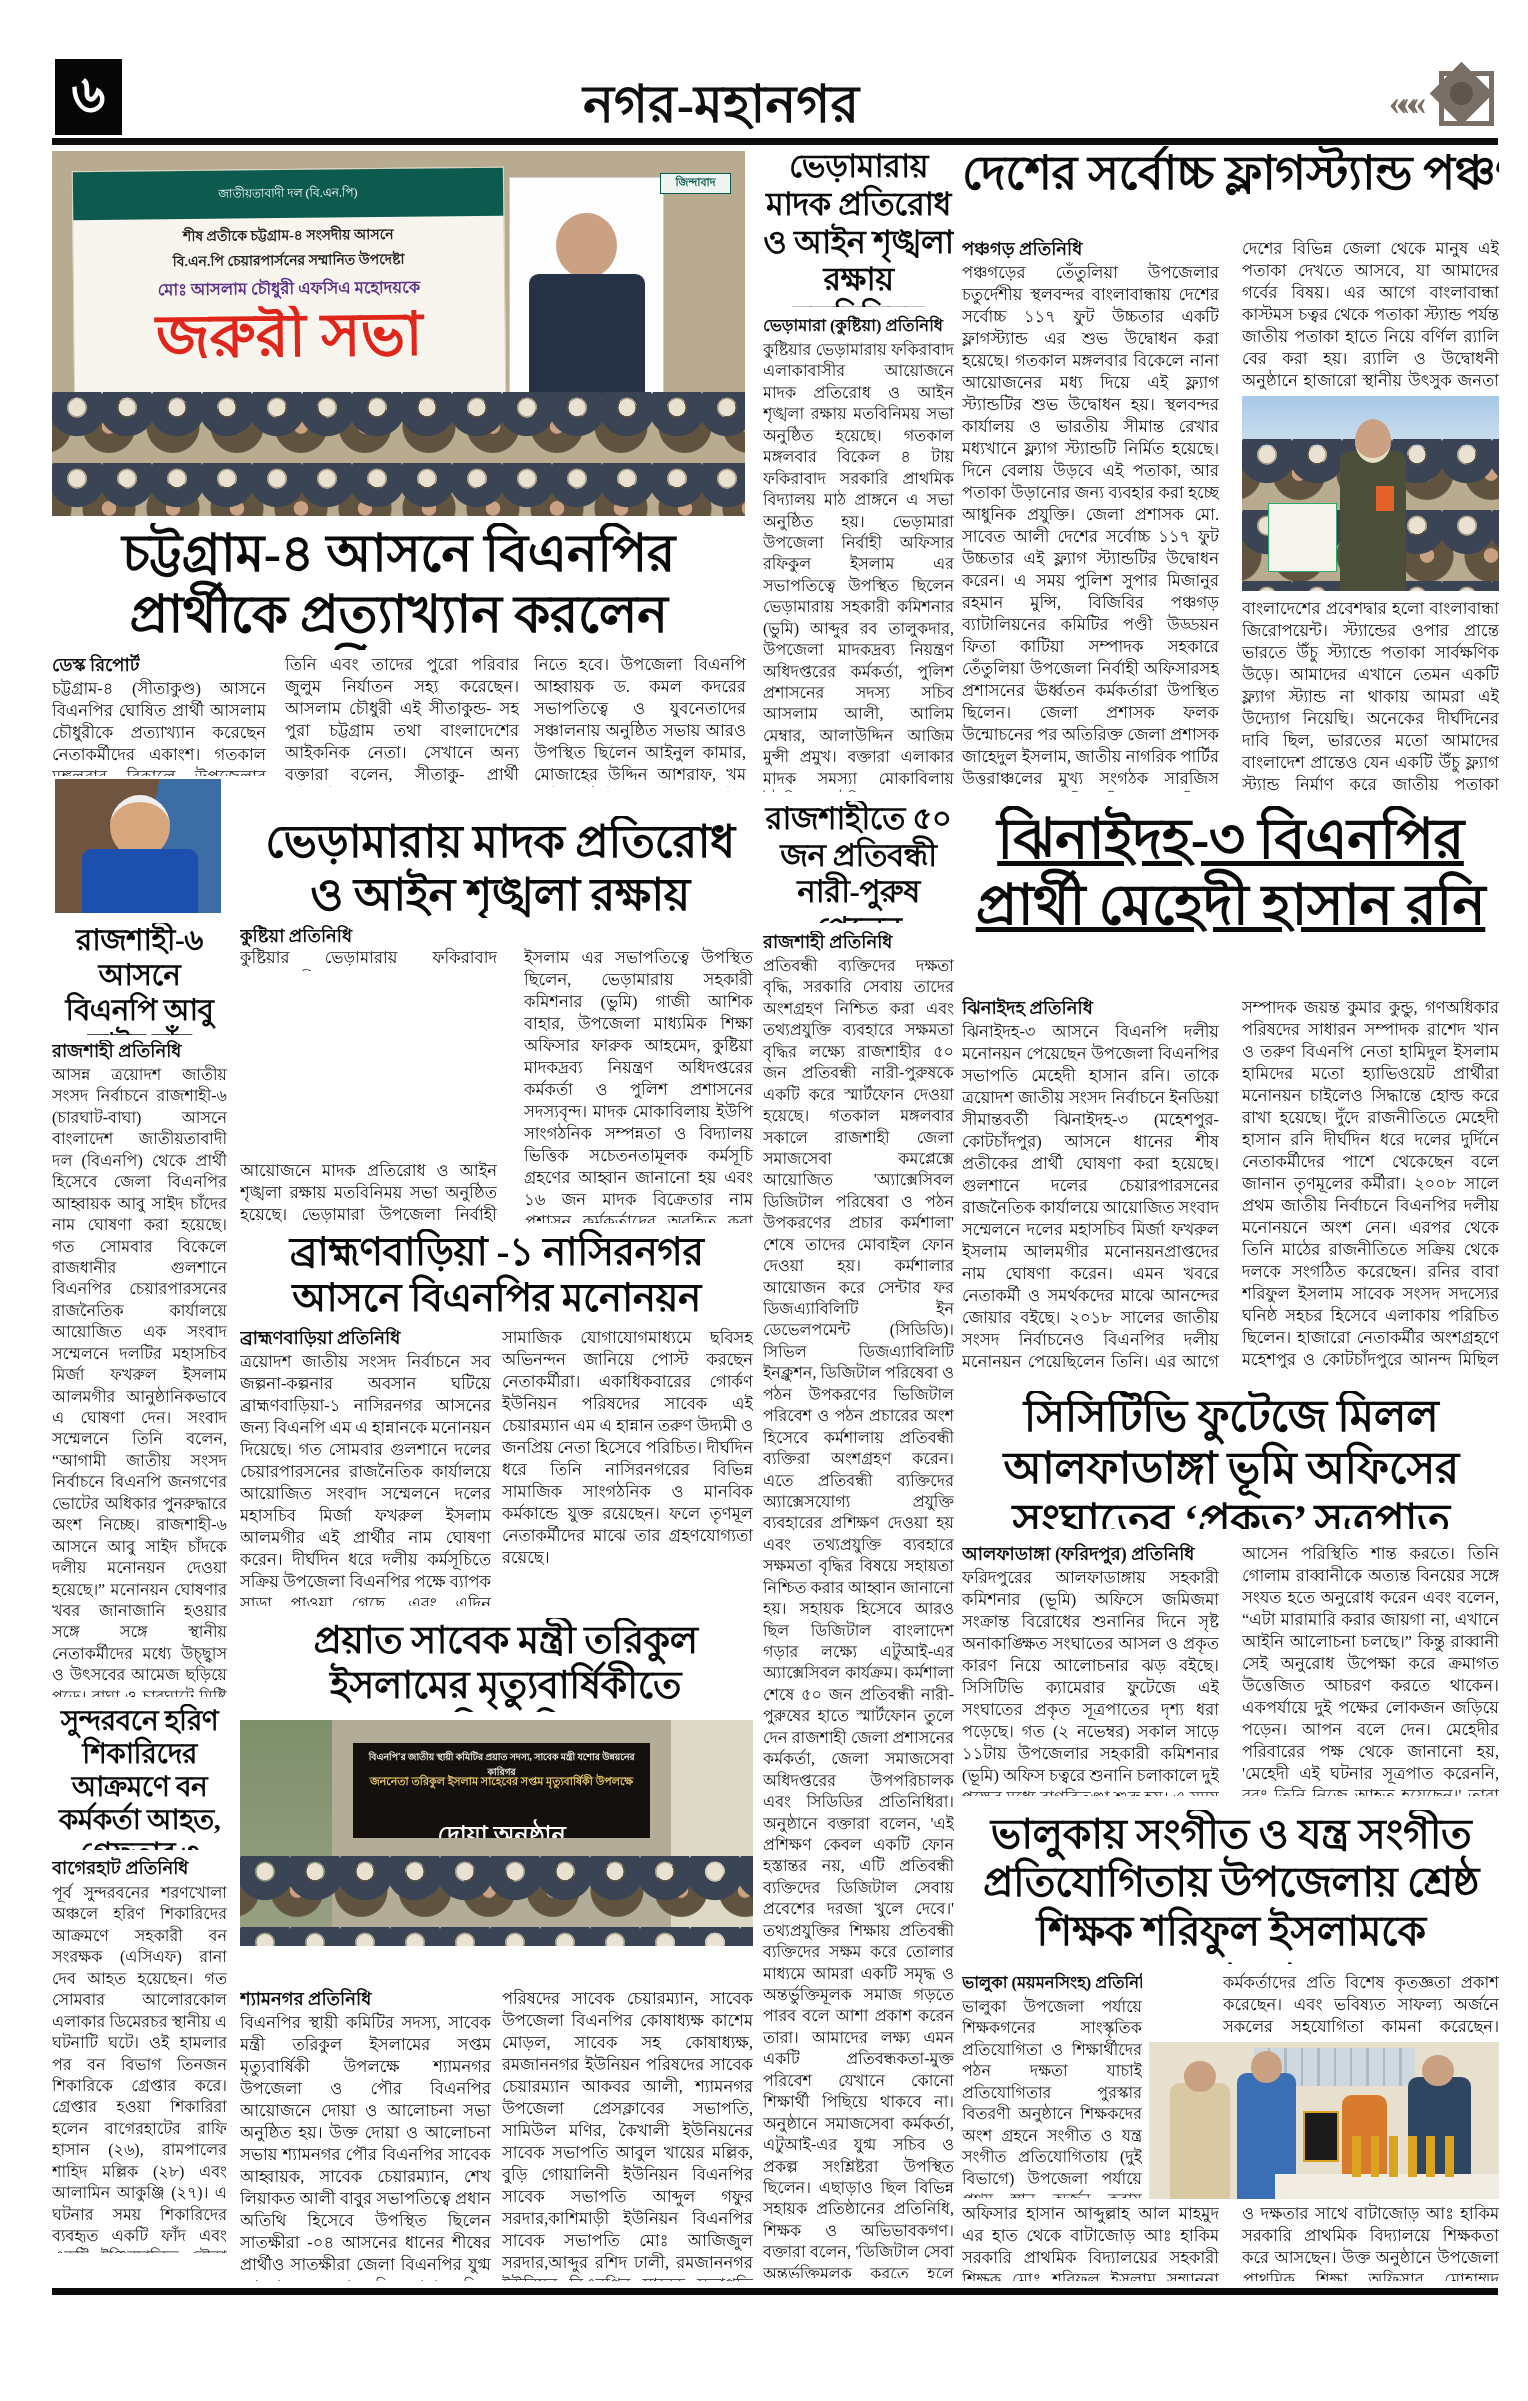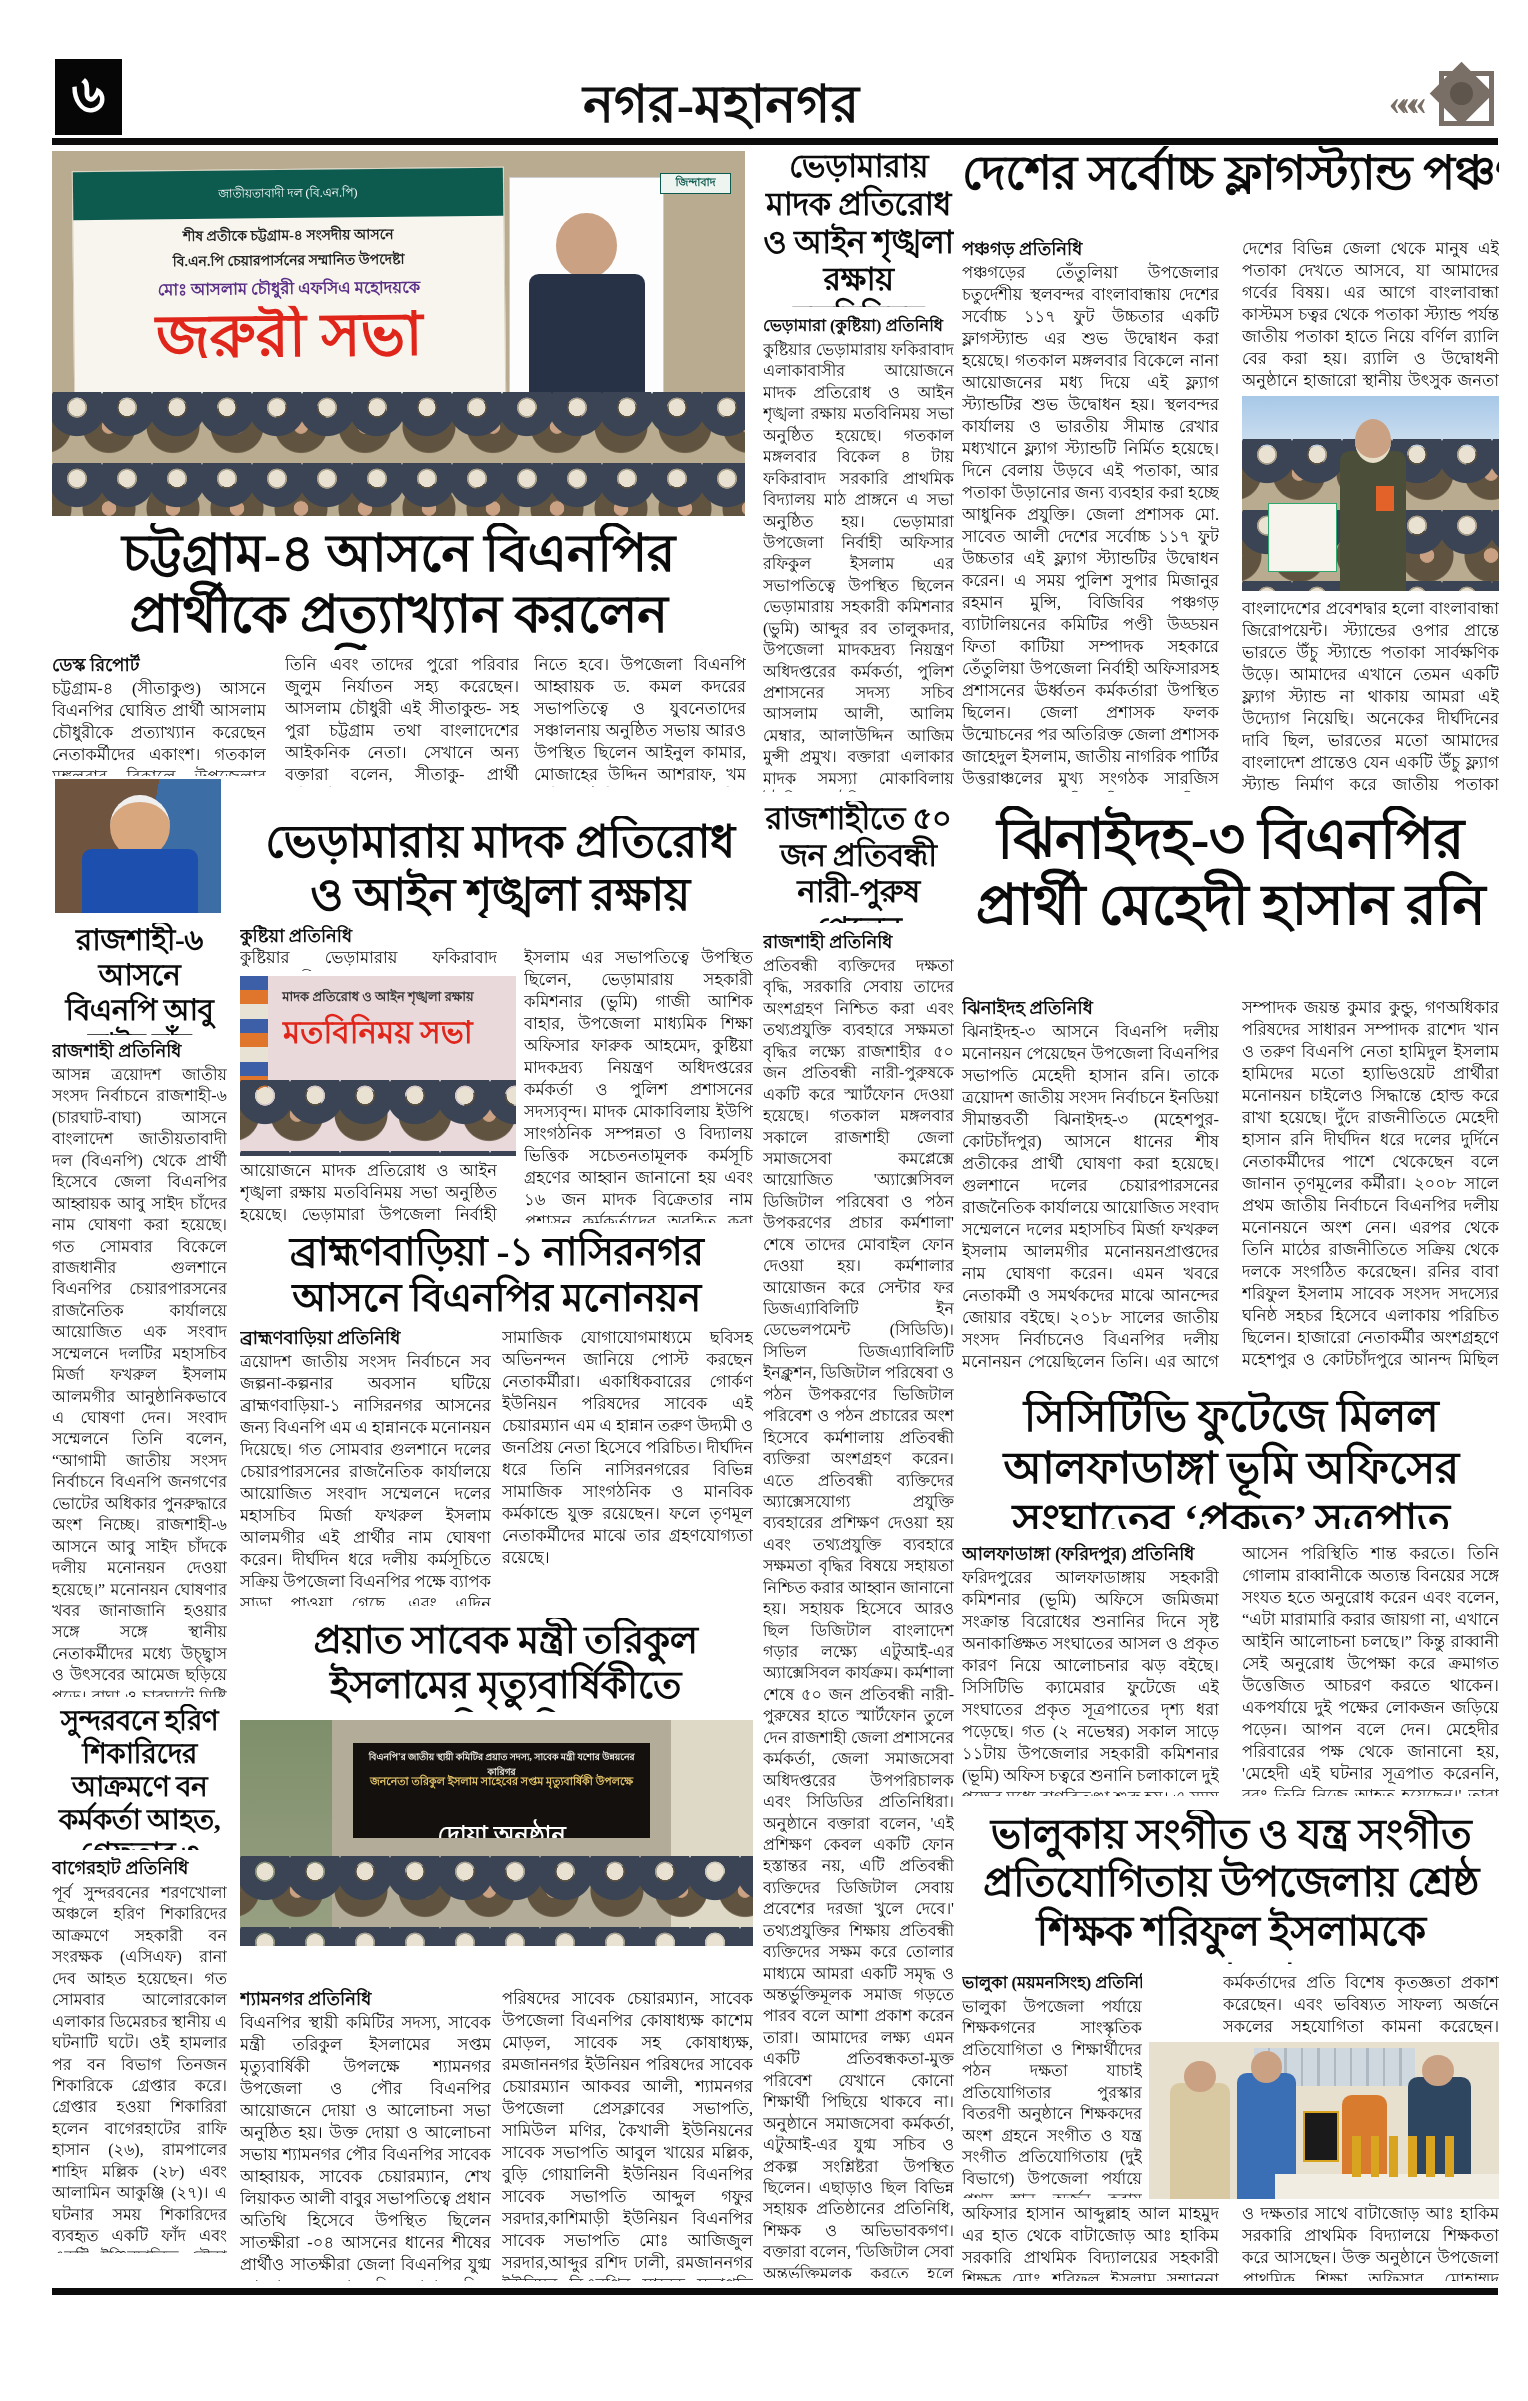--- a/index.html
+++ b/index.html
@@ -96,26 +96,20 @@
   <div class="by abs" style="left:52px;top:1040px;width:175px;">রাজশাহী প্রতিনিধি</div>
   <div class="bd sm abs" style="left:52px;top:1064px;width:175px;height:633px;">আসন্ন ত্রয়োদশ জাতীয় সংসদ নির্বাচনে রাজশাহী-৬ (চারঘাট-বাঘা) আসনে বাংলাদেশ জাতীয়তাবাদী দল (বিএনপি) থেকে প্রার্থী হিসেবে জেলা বিএনপির আহ্বায়ক আবু সাইদ চাঁদের নাম ঘোষণা করা হয়েছে। গত সোমবার বিকেলে রাজধানীর গুলশানে বিএনপির চেয়ারপারসনের রাজনৈতিক কার্যালয়ে আয়োজিত এক সংবাদ সম্মেলনে দলটির মহাসচিব মির্জা ফখরুল ইসলাম আলমগীর আনুষ্ঠানিকভাবে এ ঘোষণা দেন। সংবাদ সম্মেলনে তিনি বলেন, “আগামী জাতীয় সংসদ নির্বাচনে বিএনপি জনগণের ভোটের অধিকার পুনরুদ্ধারে অংশ নিচ্ছে। রাজশাহী-৬ আসনে আবু সাইদ চাঁদকে দলীয় মনোনয়ন দেওয়া হয়েছে।” মনোনয়ন ঘোষণার খবর জানাজানি হওয়ার সঙ্গে সঙ্গে স্থানীয় নেতাকর্মীদের মধ্যে উচ্ছ্বাস ও উৎসবের আমেজ ছড়িয়ে পড়ে। বাঘা ও চারঘাটে মিষ্টি বিতরণ ও আনন্দ মিছিলের আয়োজন করেন দলীয় কর্মীরা। বাঘা উপজেলার নারায়নপুর বাজার থেকে সন্ধ্যায় বিশাল আনন্দ মিছিল বের করে স্থানীয় বিএনপি নেতাকর্মীরা। সামাজিক যোগাযোগমাধ্যম ফেসবুকেও আবু সাইদ চাঁদকে শুভেচ্ছা জানিয়ে পোস্টে ভরে যায় স্থানীয়দের টাইমলাইন।</div>
 
   <div class="hl abs" style="left:52px;top:1704px;width:175px;height:146px;font-size:28px;">সুন্দরবনে হরিণ শিকারিদের আক্রমণে বন কর্মকর্তা আহত, গ্রেফতার ৩</div>
   <div class="by abs" style="left:52px;top:1857px;width:175px;">বাগেরহাট প্রতিনিধি</div>
   <div class="bd sm abs" style="left:52px;top:1882px;width:175px;height:371px;">পূর্ব সুন্দরবনের শরণখোলা অঞ্চলে হরিণ শিকারিদের আক্রমণে সহকারী বন সংরক্ষক (এসিএফ) রানা দেব আহত হয়েছেন। গত সোমবার আলোরকোল এলাকার ডিমেরচর স্থানীয় এ ঘটনাটি ঘটে। ওই হামলার পর বন বিভাগ তিনজন শিকারিকে গ্রেপ্তার করে। গ্রেপ্তার হওয়া শিকারিরা হলেন বাগেরহাটের রাফি হাসান (২৬), রামপালের শাহিদ মল্লিক (২৮) এবং আলামিন আকুঞ্জি (২৭)। এ ঘটনার সময় শিকারিদের ব্যবহৃত একটি ফাঁদ এবং একটি ইঞ্জিনচালিত নৌকা জব্দ করা হয়েছে। বন বিভাগের তথ্য অনুযায়ী, রাস উৎসবের সময় কিছু শিকারি হিন্দু তীর্থযাত্রীর ছদ্মবেশ ধারণ করে সুন্দরবনে প্রবেশ করে হরিণ শিকারের চেষ্টা করছিল। রানা দেব বনরক্ষীদের নিয়ে অভিযান পরিচালনা করার সময় শিকারিরা লাঠিসোটা নিয়ে হামলা চালায়, যাতে তিনি গুরুতর আহত হন। তাকে চিকিৎসার জন্য দুবলার শুঁটকি পল্লীর অস্থায়ী স্বাস্থ্যকেন্দ্রে নেওয়া হয়।</div>
 
   <div class="hl abs" style="left:247px;top:816px;width:506px;height:102px;font-size:45px;">ভেড়ামারায় মাদক প্রতিরোধ ও আইন শৃঙ্খলা রক্ষায় মতবিনিময় সভা</div>
   <div class="by abs" style="left:240px;top:925px;width:251px;">কুষ্টিয়া প্রতিনিধি</div>
   <div class="bd abs" style="left:240px;top:947px;width:257px;height:24px;">কুষ্টিয়ার ভেড়ামারায় ফকিরাবাদ এলাকাবাসীর</div>
-  <div class="ph abs" style="left:240px;top:976px;width:276px;height:180px;background:#e9d9da;">
-    <div class="btxt" style="left:8%;top:6%;width:84%;font-size:13px;color:#333;">মাদক প্রতিরোধ ও আইন শৃঙ্খলা রক্ষায়</div>
-    <div class="btxt redbig" style="left:14%;top:18%;width:72%;font-size:31px;">মতবিনিময় সভা</div>
-    <div class="abs" style="left:0;top:0;width:10%;height:70%;background:repeating-linear-gradient(180deg,#3d5fa8 0 14px,#e0762c 14px 28px,#e8e2d4 28px 43px);"></div>
-    <div class="crowd" style="height:42%;"></div>
-  </div>
   <div class="bd abs" style="left:240px;top:1160px;width:257px;height:63px;">আয়োজনে মাদক প্রতিরোধ ও আইন শৃঙ্খলা রক্ষায় মতবিনিময় সভা অনুষ্ঠিত হয়েছে। ভেড়ামারা উপজেলা নির্বাহী অফিসার রফিকুল ইসলাম এ সভায় সভাপতিত্ব করেন।</div>
   <div class="bd abs" style="left:524px;top:947px;width:229px;height:276px;">ইসলাম এর সভাপতিত্বে উপস্থিত ছিলেন, ভেড়ামারায় সহকারী কমিশনার (ভুমি) গাজী আশিক বাহার, উপজেলা মাধ্যমিক শিক্ষা অফিসার ফারুক আহমেদ, কুষ্টিয়া মাদকদ্রব্য নিয়ন্ত্রণ অধিদপ্তরের কর্মকর্তা ও পুলিশ প্রশাসনের সদস্যবৃন্দ। মাদক মোকাবিলায় ইউপি সাংগঠনিক সম্পন্নতা ও বিদ্যালয় ভিত্তিক সচেতনতামূলক কর্মসূচি গ্রহণের আহ্বান জানানো হয় এবং ১৬ জন মাদক বিক্রেতার নাম প্রশাসন কর্মকর্তাদের অবহিত করা হয়।</div>
 
   <div class="hl abs" style="left:240px;top:1229px;width:513px;height:92px;font-size:39px;">ব্রাহ্মণবাড়িয়া -১ নাসিরনগর আসনে বিএনপির মনোনয়ন পেলেন এম এ হান্নান</div>
   <div class="by abs" style="left:240px;top:1327px;width:251px;">ব্রাহ্মণবাড়িয়া প্রতিনিধি</div>
   <div class="bd abs" style="left:240px;top:1351px;width:251px;height:255px;">ত্রয়োদশ জাতীয় সংসদ নির্বাচনে সব জল্পনা-কল্পনার অবসান ঘটিয়ে ব্রাহ্মণবাড়িয়া-১ নাসিরনগর আসনের জন্য বিএনপি এম এ হান্নানকে মনোনয়ন দিয়েছে। গত সোমবার গুলশানে দলের চেয়ারপারসনের রাজনৈতিক কার্যালয়ে আয়োজিত সংবাদ সম্মেলনে দলের মহাসচিব মির্জা ফখরুল ইসলাম আলমগীর এই প্রার্থীর নাম ঘোষণা করেন। দীর্ঘদিন ধরে দলীয় কর্মসূচিতে সক্রিয় উপজেলা বিএনপির পক্ষে ব্যাপক সাড়া পাওয়া গেছে, এবং এদিন সমর্থকরা তার পক্ষে আনন্দ মিছিল করেন।</div>
   <div class="bd abs" style="left:502px;top:1327px;width:251px;height:279px;">সামাজিক যোগাযোগমাধ্যমে ছবিসহ অভিনন্দন জানিয়ে পোস্ট করছেন নেতাকর্মীরা। একাধিকবারের গোর্কণ ইউনিয়ন পরিষদের সাবেক এই চেয়ারম্যান এম এ হান্নান তরুণ উদ্যমী ও জনপ্রিয় নেতা হিসেবে পরিচিত। দীর্ঘদিন ধরে তিনি নাসিরনগরের বিভিন্ন সামাজিক সাংগঠনিক ও মানবিক কর্মকান্ডে যুক্ত রয়েছেন। ফলে তৃণমূল নেতাকর্মীদের মাঝে তার গ্রহণযোগ্যতা রয়েছে।</div>
 
   <div class="hl abs" style="left:257px;top:1618px;width:497px;height:94px;font-size:38px;">প্রয়াত সাবেক মন্ত্রী তরিকুল ইসলামের মৃত্যুবার্ষিকীতে শ্যামনগরে বিএনপির দোয়া ও আলোচনা সভা</div>
   <div class="ph abs" style="left:240px;top:1720px;width:513px;height:226px;background:#b3ac98;">
@@ -147,21 +141,21 @@
   <div class="ph abs" style="left:1242px;top:396px;width:257px;height:195px;">
     <div class="sky"></div>
     <div class="crowd" style="height:78%;"></div>
     <div class="torso" style="left:38%;top:28%;width:26%;height:72%;background:#4b4f3a;"></div>
     <div class="head" style="left:44%;top:12%;width:14%;height:20%;border-bottom:5.5px solid #e8dfc8;"></div>
     <div class="abs" style="left:10%;top:55%;width:26%;height:34%;background:#f6f4ec;border:1.6px solid #2da86f;"></div>
     <div class="abs" style="left:52%;top:46%;width:7%;height:13%;background:#e2622a;"></div>
   </div>
   <div class="bd abs" style="left:1242px;top:598px;width:257px;height:194px;">বাংলাদেশের প্রবেশদ্বার হলো বাংলাবান্ধা জিরোপয়েন্ট। স্ট্যান্ডের ওপার প্রান্তে ভারতে উঁচু স্ট্যান্ডে পতাকা সার্বক্ষণিক উড়ে। আমাদের এখানে তেমন একটি ফ্ল্যাগ স্ট্যান্ড না থাকায় আমরা এই উদ্যোগ নিয়েছি। অনেকের দীর্ঘদিনের দাবি ছিল, ভারতের মতো আমাদের বাংলাদেশ প্রান্তেও যেন একটি উঁচু ফ্ল্যাগ স্ট্যান্ড নির্মাণ করে জাতীয় পতাকা উড়ানো হয়। সেই দাবি বাস্তবায়নেই আর্কিটেকচারের মাধ্যমে ফ্ল্যাগ স্ট্যান্ডটি ডিজাইন করা হয়েছে।</div>
 
-  <div class="hl abs" style="left:962px;top:806px;width:537px;height:174px;font-size:56px;">ঝিনাইদহ-৩ বিএনপির প্রার্থী মেহেদী হাসান রনি</div>
+  <div class="hl abs" style="left:962px;top:806px;width:537px;height:174px;font-size:56px;text-decoration:underline;">ঝিনাইদহ-৩ বিএনপির প্রার্থী মেহেদী হাসান রনি</div>
   <div class="by abs" style="left:962px;top:997px;width:257px;">ঝিনাইদহ প্রতিনিধি</div>
   <div class="bd abs" style="left:962px;top:1021px;width:257px;height:350px;">ঝিনাইদহ-৩ আসনে বিএনপি দলীয় মনোনয়ন পেয়েছেন উপজেলা বিএনপির সভাপতি মেহেদী হাসান রনি। তাকে ত্রয়োদশ জাতীয় সংসদ নির্বাচনে ইনডিয়া সীমান্তবর্তী ঝিনাইদহ-৩ (মহেশপুর-কোটচাঁদপুর) আসনে ধানের শীষ প্রতীকের প্রার্থী ঘোষণা করা হয়েছে। গুলশানে দলের চেয়ারপারসনের রাজনৈতিক কার্যালয়ে আয়োজিত সংবাদ সম্মেলনে দলের মহাসচিব মির্জা ফখরুল ইসলাম আলমগীর মনোনয়নপ্রাপ্তদের নাম ঘোষণা করেন। এমন খবরে নেতাকর্মী ও সমর্থকদের মাঝে আনন্দের জোয়ার বইছে। ২০১৮ সালের জাতীয় সংসদ নির্বাচনেও বিএনপির দলীয় মনোনয়ন পেয়েছিলেন তিনি। এর আগে শফিকুল ইসলাম সজ্জনের সমর্থনে কেন্দ্রীয় বিএনপির সভাপতি ইসলাম সরকার প্রমুখ আঞ্চলিকভাবে শান্ত ও শিল্প মির্ঘ মানিক হয়ে হ্যাভিওয়েটরা আলোচিত প্রার্থী। দলীয় মনোনয়ন ঘোষণার পর সমর্থকরা মিষ্টি বিতরণ ও আনন্দ মিছিল করেন। যা স্মীর স্বাধীনতা উত্তর মহলে কৌটচাঁদপুরে ইতিবাচক তোলে। উল্লেখ্য বিগত নির্বাচনে জেলা কৌটচাঁদপুর এবং তরুণ উল্লাস খান এর পরে কোষ কমিটি।</div>
   <div class="bd abs" style="left:1242px;top:997px;width:257px;height:374px;">সম্পাদক জয়ন্ত কুমার কুন্ডু, গণঅধিকার পরিষদের সাধারন সম্পাদক রাশেদ খান ও তরুণ বিএনপি নেতা হামিদুল ইসলাম হামিদের মতো হ্যাভিওয়েট প্রার্থীরা মনোনয়ন চাইলেও সিদ্ধান্তে হোল্ড করে রাখা হয়েছে। দুঁদে রাজনীতিতে মেহেদী হাসান রনি দীর্ঘদিন ধরে দলের দুর্দিনে নেতাকর্মীদের পাশে থেকেছেন বলে জানান তৃণমূলের কর্মীরা। ২০০৮ সালে প্রথম জাতীয় নির্বাচনে বিএনপির দলীয় মনোনয়নে অংশ নেন। এরপর থেকে তিনি মাঠের রাজনীতিতে সক্রিয় থেকে দলকে সংগঠিত করেছেন। রনির বাবা শরিফুল ইসলাম সাবেক সংসদ সদস্যের ঘনিষ্ঠ সহচর হিসেবে এলাকায় পরিচিত ছিলেন। হাজারো নেতাকর্মীর অংশগ্রহণে মহেশপুর ও কোটচাঁদপুরে আনন্দ মিছিল ও মিষ্টি বিতরণ করা হয়। এলাকার সাধারণ ভোটাররাও এই তরুণ নেতাকে ঘিরে নতুন স্বপ্ন দেখছেন। মেহেদী হাসান রনির পরিবারের সদস্যরা দীর্ঘদিন বিএনপির রাজনীতির সঙ্গে জড়িত। স্বেচ্ছাসেবক দলের সিনিয়র যুগ্ন সাধারন সম্পাদক সাইফুল ইসলাম ফিরোজ, খুলনা বিভাগীয় সাংগঠনিক দায়িত্ব পালন করেন। ২০০৯ সালে দেশে ফিরে বাবার দেখানো পথে বিএনপির রাজনীতিতে যুক্ত হন।</div>
 
   <div class="hl abs" style="left:969px;top:1391px;width:524px;height:138px;font-size:44px;">সিসিটিভি ফুটেজে মিলল আলফাডাঙ্গা ভূমি অফিসের সংঘাতের ‘প্রকৃত’ সূত্রপাত</div>
   <div class="by abs" style="left:962px;top:1543px;width:257px;">আলফাডাঙ্গা (ফরিদপুর) প্রতিনিধি</div>
   <div class="bd abs" style="left:962px;top:1567px;width:257px;height:229px;">ফরিদপুরের আলফাডাঙ্গায় সহকারী কমিশনার (ভূমি) অফিসে জমিজমা সংক্রান্ত বিরোধের শুনানির দিনে সৃষ্ট অনাকাঙ্ক্ষিত সংঘাতের আসল ও প্রকৃত কারণ নিয়ে আলোচনার ঝড় বইছে। সিসিটিভি ক্যামেরার ফুটেজে এই সংঘাতের প্রকৃত সূত্রপাতের দৃশ্য ধরা পড়েছে। গত (২ নভেম্বর) সকাল সাড়ে ১১টায় উপজেলার সহকারী কমিশনার (ভূমি) অফিস চত্বরে শুনানি চলাকালে দুই পক্ষের মধ্যে বাগবিতণ্ডা শুরু হয়। এ সময় ভূমি অফিসের কর্মকর্তা-কর্মচারীরা ছুটে আসেন এবং উত্তেজিত জনতাকে শান্ত করার চেষ্টা করেন। এ বিষয়ে সহকারী কমিশনার (ভূমি) জানান, 'এই ঘটনার কোনো একটি পক্ষ ভিত্তিহীন অভিযোগ ছড়াচ্ছে। সিসিটিভি ফুটেজে দেখা যায় কে আগে উত্তেজনা সৃষ্টি করেছে।' এই ঘটনায় ভূমি অফিস এলাকায় বাড়তি নিরাপত্তা ব্যবস্থা নেওয়া হয়েছে।</div>
   <div class="bd abs" style="left:1242px;top:1543px;width:257px;height:253px;">আসেন পরিস্থিতি শান্ত করতে। তিনি গোলাম রাব্বানীকে অত্যন্ত বিনয়ের সঙ্গে সংযত হতে অনুরোধ করেন এবং বলেন, “এটা মারামারি করার জায়গা না, এখানে আইনি আলোচনা চলছে।” কিন্তু রাব্বানী সেই অনুরোধ উপেক্ষা করে ক্রমাগত উত্তেজিত আচরণ করতে থাকেন। একপর্যায়ে দুই পক্ষের লোকজন জড়িয়ে পড়েন। আপন বলে দেন। মেহেদীর পরিবারের পক্ষ থেকে জানানো হয়, 'মেহেদী এই ঘটনার সূত্রপাত করেননি, বরং তিনি নিজে আহত হয়েছেন।' তারা আরও বলেন, 'এহেন পরিস্থিতিতে মেহেদীকে দোষারোপ করা অন্যায়।' এদিকে সিসিটিভি ফুটেজ পর্যালোচনা করে স্থানীয় প্রশাসন প্রকৃত ঘটনার কারণ অনুসন্ধান করছে। এ বিষয়ে অভিযুক্ত পক্ষের বিরুদ্ধে আইনানুগ ব্যবস্থা নেওয়ার কথাও জানিয়েছে প্রশাসন। মেহেদীর স্বজনরা সিসিটিভি ফুটেজের প্রমাণ তুলে ধরে এই অভিযোগ সম্পূর্ণ মিথ্যা</div>
 
   <div class="hl abs" style="left:977px;top:1810px;width:508px;height:154px;font-size:41px;">ভালুকায় সংগীত ও যন্ত্র সংগীত প্রতিযোগিতায় উপজেলায় শ্রেষ্ঠ শিক্ষক শরিফুল ইসলামকে সম্মাননা</div>

